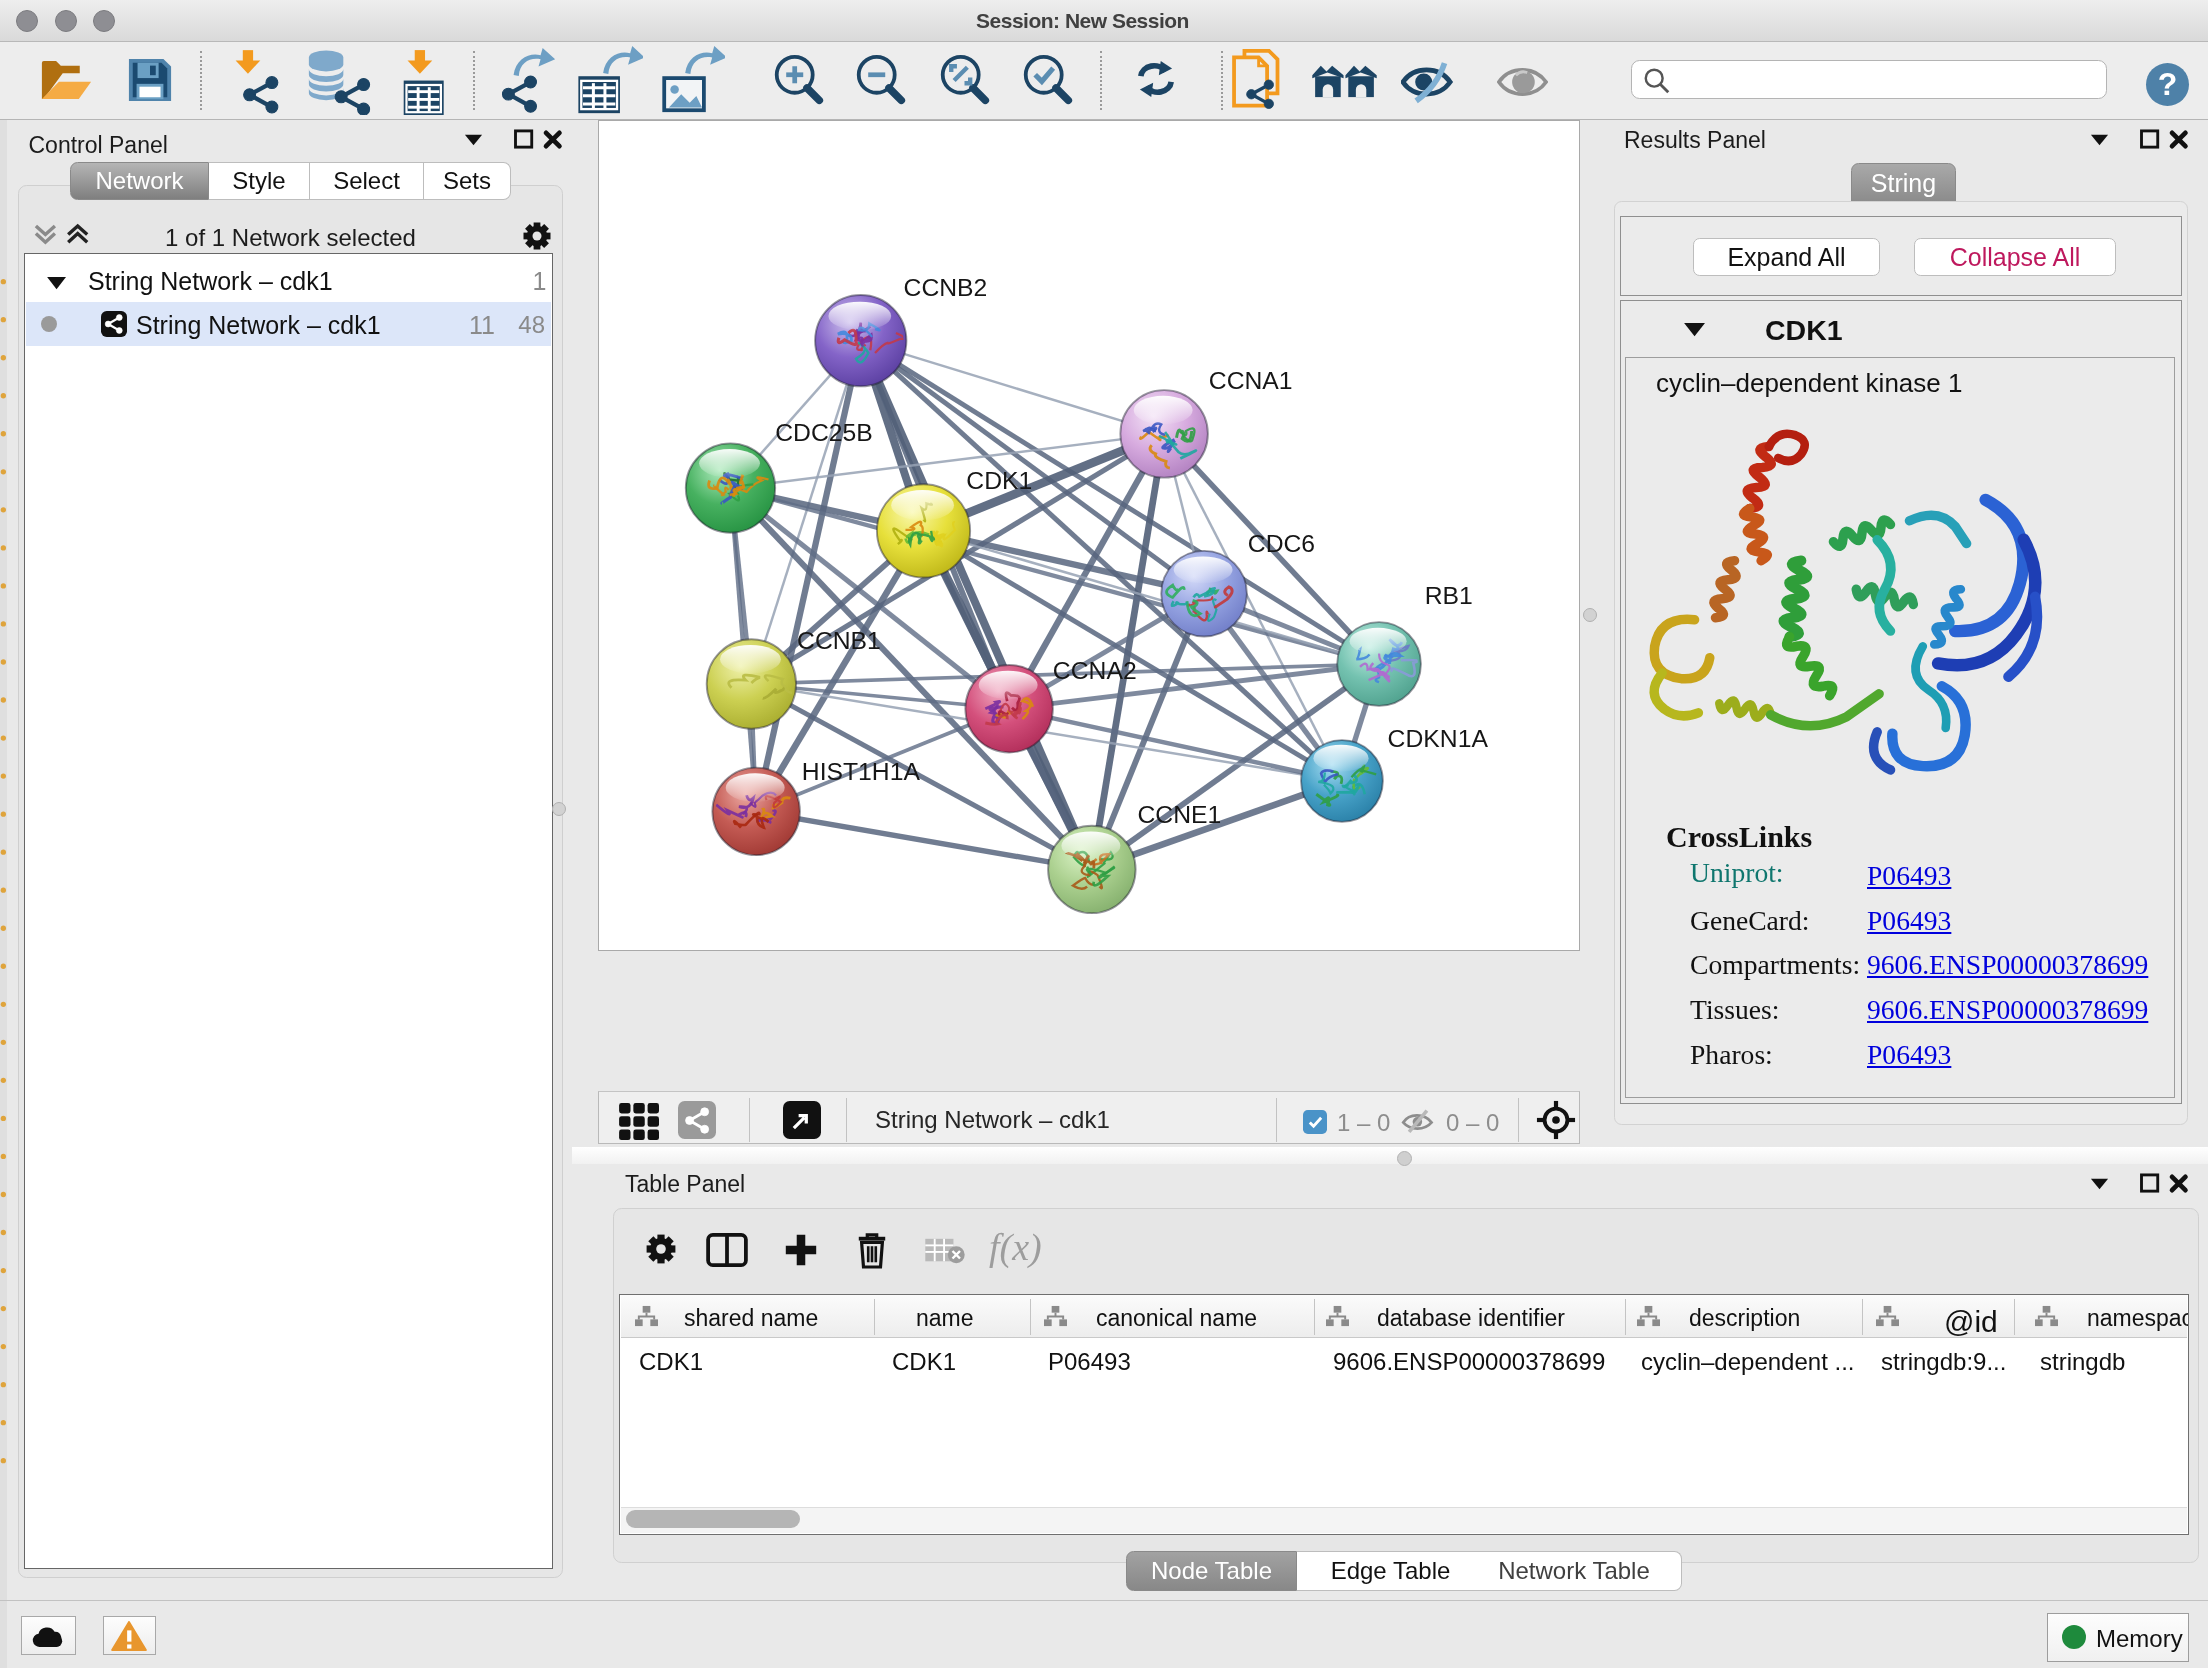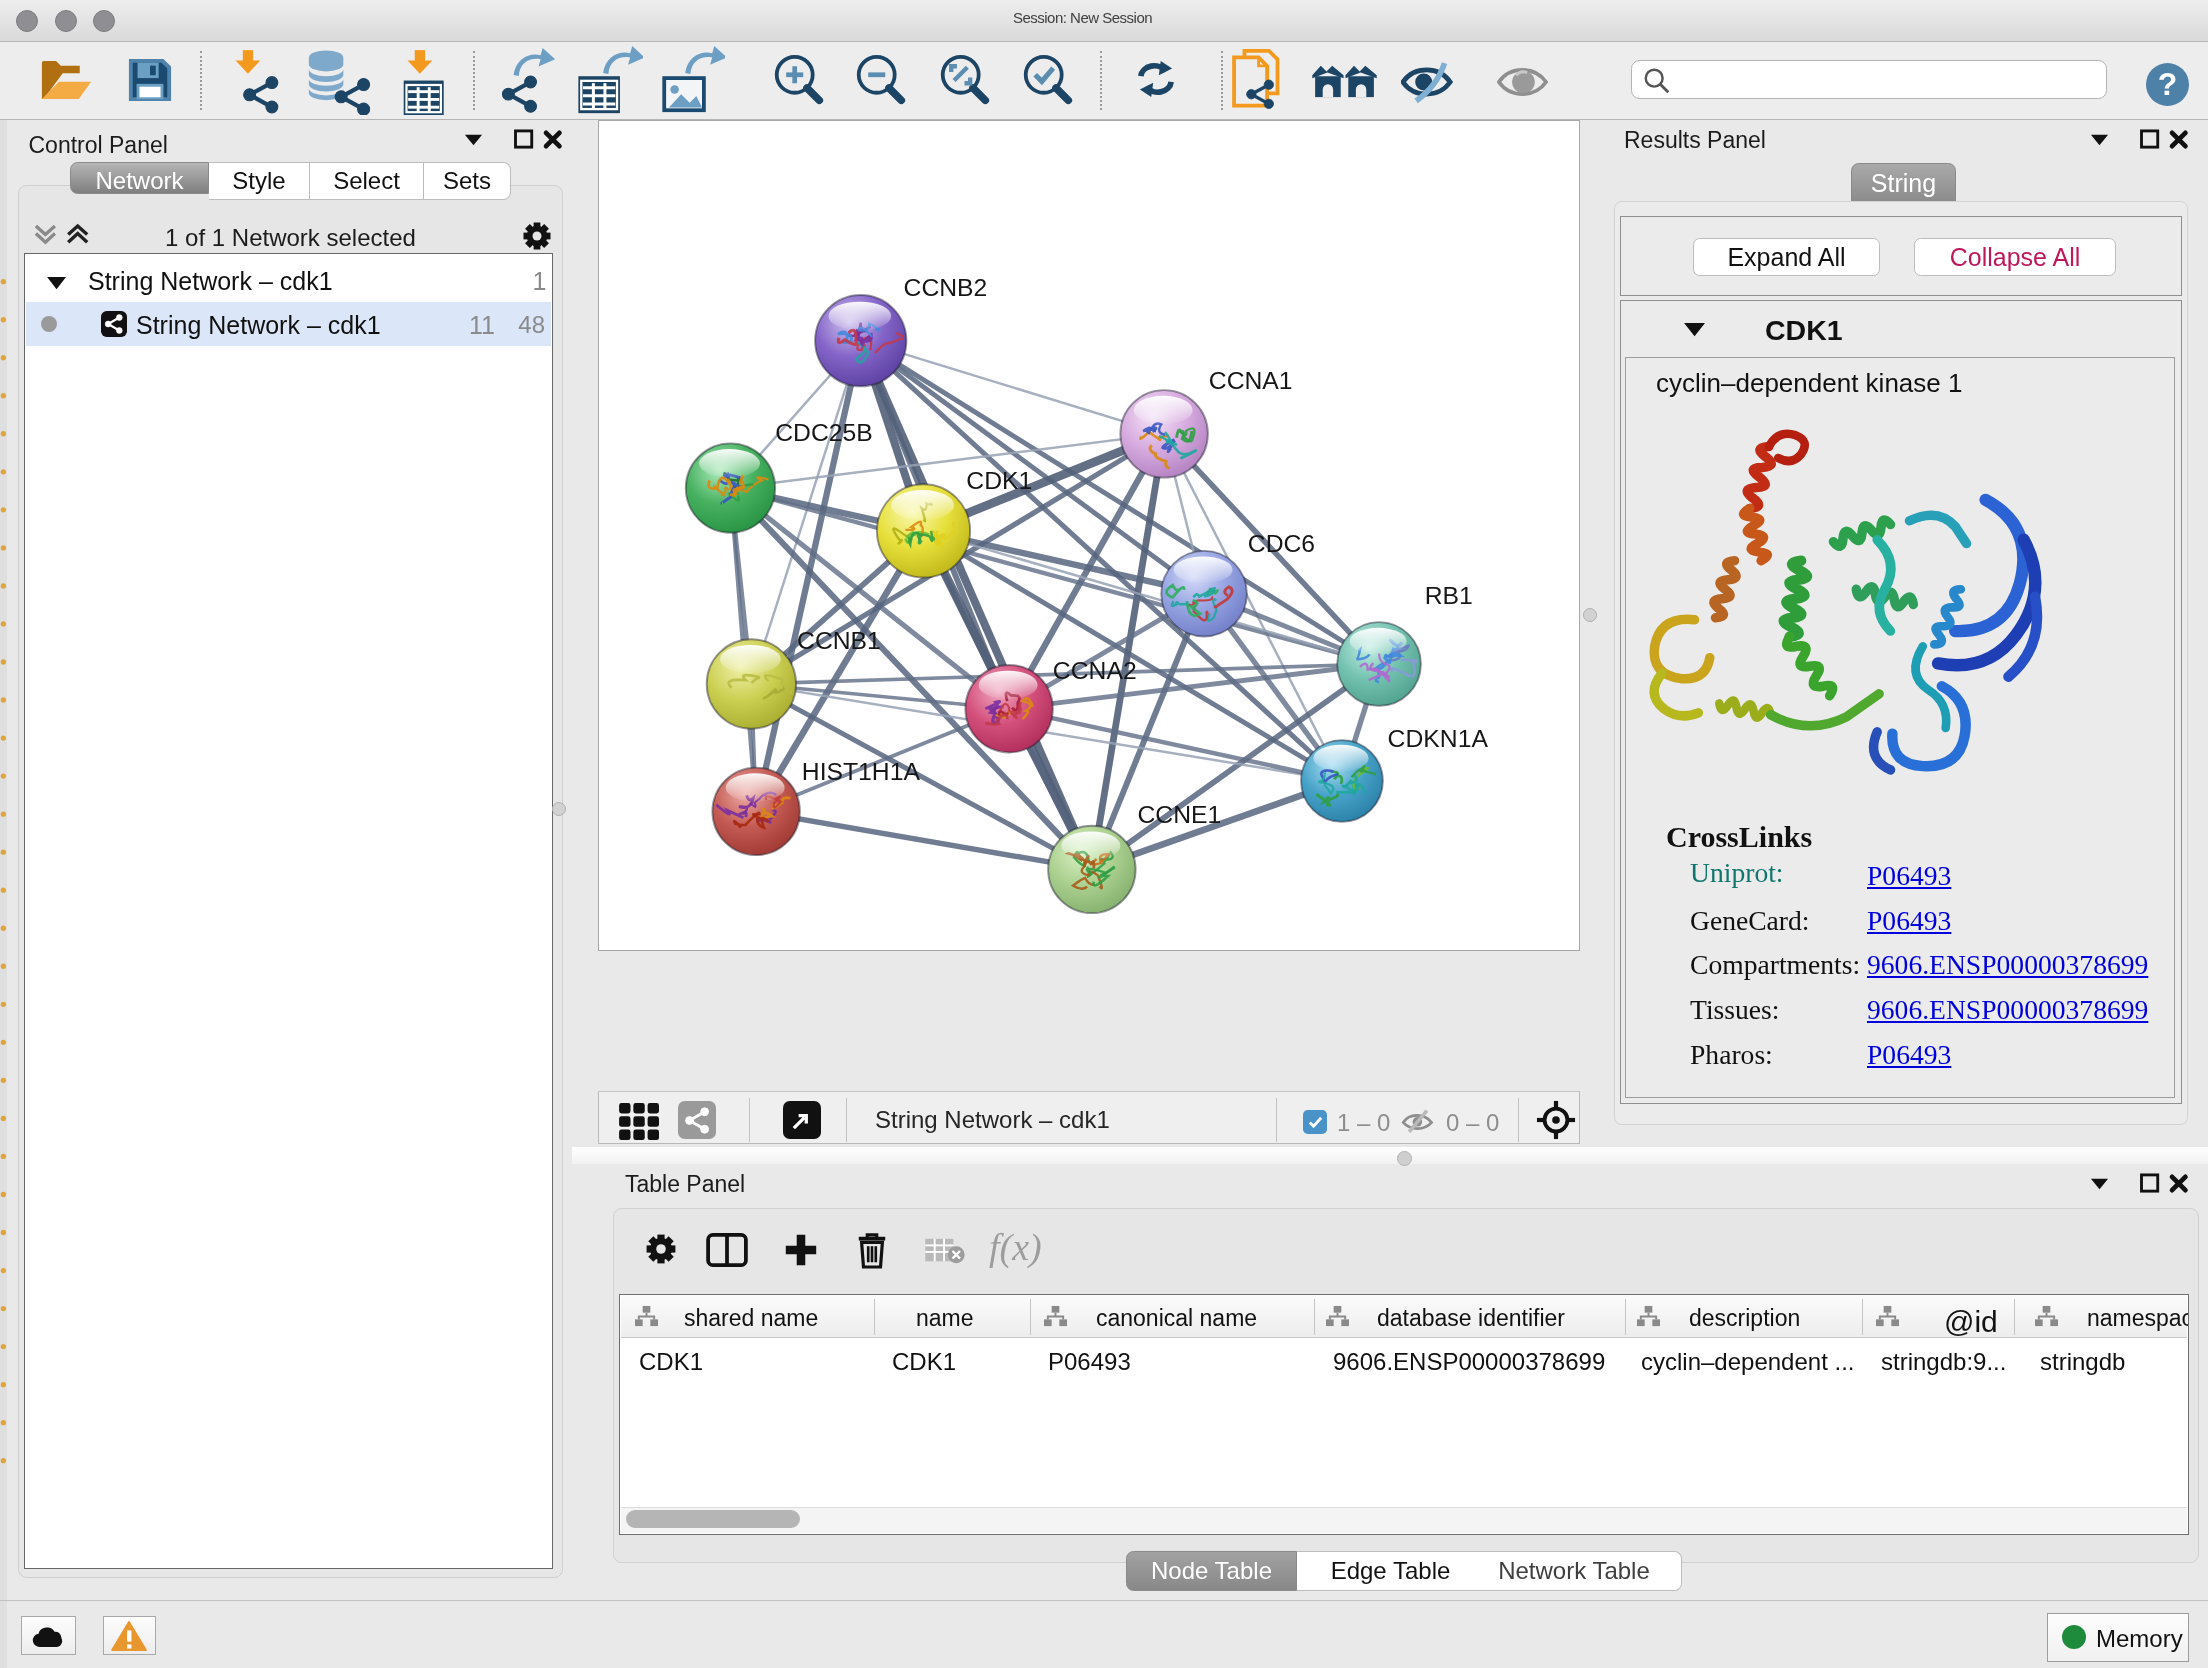--- a/index.html
+++ b/index.html
@@ -2,21 +2,21 @@
 <html style="font-size:15px"><head><meta charset="utf-8"><style>
 *{margin:0;padding:0;box-sizing:border-box}
 html,body{width:2208px;height:1668px;font-family:"Liberation Sans",sans-serif;background:#e9e9e9;overflow:hidden;position:relative}
 .abs{position:absolute}
 svg{display:block}
 </style></head><body>
 <div class="abs" style="left:0;top:0;width:2208px;height:42px;background:linear-gradient(#eeeeee,#d9d9d9);border-bottom:1px solid #b8b8b8">
     <div class="abs" style="left:16px;top:9.5px;width:22px;height:22px;border-radius:50%;background:#8e8e93;border:1px solid #7c7c80"></div>
     <div class="abs" style="left:55px;top:9.5px;width:22px;height:22px;border-radius:50%;background:#8e8e93;border:1px solid #7c7c80"></div>
     <div class="abs" style="left:93px;top:9.5px;width:22px;height:22px;border-radius:50%;background:#8e8e93;border:1px solid #7c7c80"></div>
-    <div class="abs" style="left:0;top:8.6px;width:2165px;text-align:center;font-size:15px;font-weight:400;letter-spacing:-0.5px;color:#404040">Session: New Session</div>
+    <div class="abs" style="left:0;top:8.6px;width:2165px;text-align:center;font-size:21px;font-weight:700;letter-spacing:-0.5px;color:#404040">Session: New Session</div>
   </div>
 <div class="abs" style="left:0;top:42px;width:2208px;height:78px;background:#ededed;border-bottom:1px solid #b5b5b5"></div>
 <svg class="abs" style="left:40px;top:57px" width="53" height="44" viewBox="0 0 56 46">
     <path d="M2 44 V6 Q2 4 4 4 h13 l5 5 h20 v8 H24 L4 44 Z" fill="#b06f10"></path>
     <path d="M2 44 L20 26 h34 L41 44 Z" fill="#f5ab44"></path>
   </svg>
 <svg class="abs" style="left:127px;top:57px" width="46" height="46" viewBox="0 0 48 48">
     <path d="M2 2 h36 l8 8 v36 H2 Z" fill="#4f83ab"></path>
     <path d="M6 6 h30 l6 6 v30 H6 Z" fill="#1b4a70"></path>
     <path d="M11 6 h22 v16 h-22 Z" fill="#6ba0c4"></path>
@@ -220,21 +220,21 @@
     <circle cx="3.5" cy="1330" r="2.8" fill="#dfa43c"></circle>
     <circle cx="3.5" cy="1370" r="2.8" fill="#dfa43c"></circle>
     <circle cx="3.5" cy="1410" r="2.8" fill="#dfa43c"></circle>
   </svg>
 <div class="abs" style="left:28.5px;top:132px;font-size:23px;color:#1c1c1c">Control Panel</div>
 <svg class="abs" style="left:463px;top:129px" width="105" height="21" viewBox="0 0 110 22">
     <path d="M2 6 l18 0 -9 11 Z" fill="#111"></path>
     <rect x="55" y="2" width="17" height="17" fill="none" stroke="#111" stroke-width="3"></rect>
     <path d="M87 4 l14 14 M101 4 l-14 14" stroke="#111" stroke-width="5" stroke-linecap="round"></path>
   </svg>
-<div class="abs" style="z-index:5;left:70px;top:162px;width:139px;height:32px;background:linear-gradient(#b5b5b5,#7f7f7f);border:1px solid #8a8a8a;border-radius:7.6px 0 0 7.6px;color:#fff;font-size:24px;text-align:center;line-height:36px">Network</div>
+<div class="abs" style="z-index:5;left:70px;top:162px;width:139px;height:38px;background:linear-gradient(#b5b5b5,#7f7f7f);border:1px solid #8a8a8a;border-radius:7.6px 0 0 7.6px;color:#fff;font-size:24px;text-align:center;line-height:36px">Network</div>
 <div class="abs" style="z-index:5;left:209px;top:162px;width:101px;height:38px;background:#fff;border:1px solid #bdbdbd;border-left:none;color:#111;font-size:24px;text-align:center;line-height:36px">Style</div>
 <div class="abs" style="z-index:5;left:310px;top:162px;width:114px;height:38px;background:#fff;border:1px solid #bdbdbd;border-left:none;color:#111;font-size:24px;text-align:center;line-height:36px">Select</div>
 <div class="abs" style="z-index:5;left:424px;top:162px;width:87px;height:38px;background:#fff;border:1px solid #bdbdbd;border-left:none;border-radius:0 7.6px 7.6px 0;color:#111;font-size:24px;text-align:center;line-height:36px">Sets</div>
 <div class="abs" style="left:18px;top:185px;width:545px;height:1393px;background:#e6e6e6;border:1px solid #cfcfcf;border-radius:8.6px"></div>
 <svg class="abs" style="left:34px;top:223px" width="57" height="25" viewBox="0 0 60 26">
     <g fill="none" stroke="#8a8a8a" stroke-width="3.6">
       <path d="M2 3 l10 9 10-9"></path>
       <path d="M2 11 l10 9 10-9"></path>
     </g>
     <g fill="none" stroke="#222" stroke-width="3.6">

